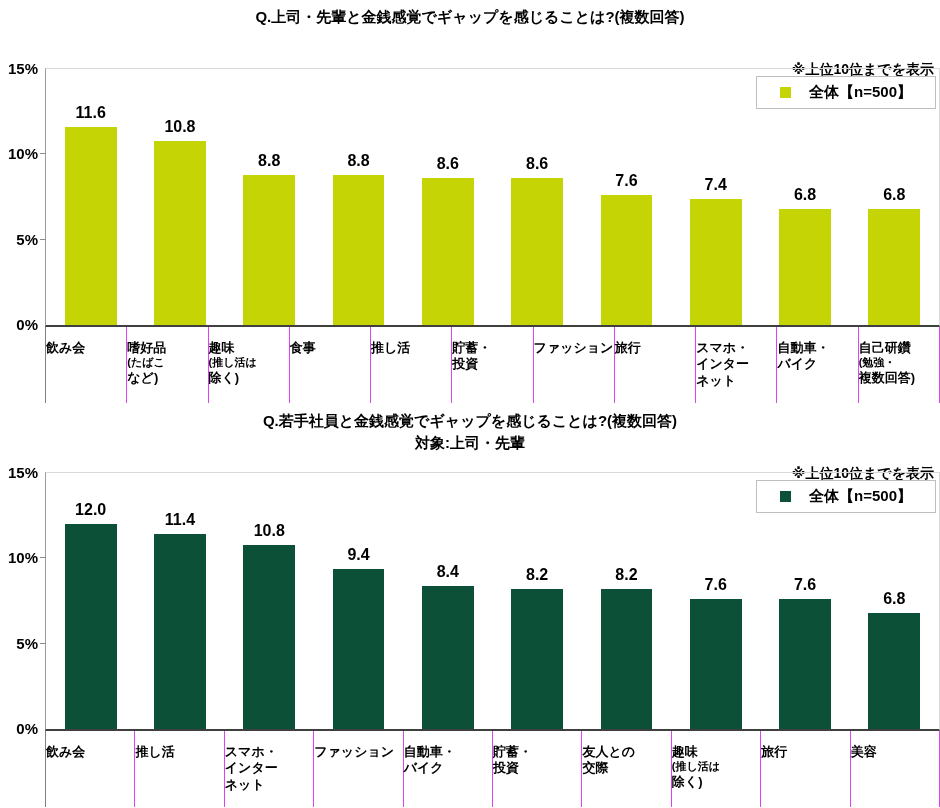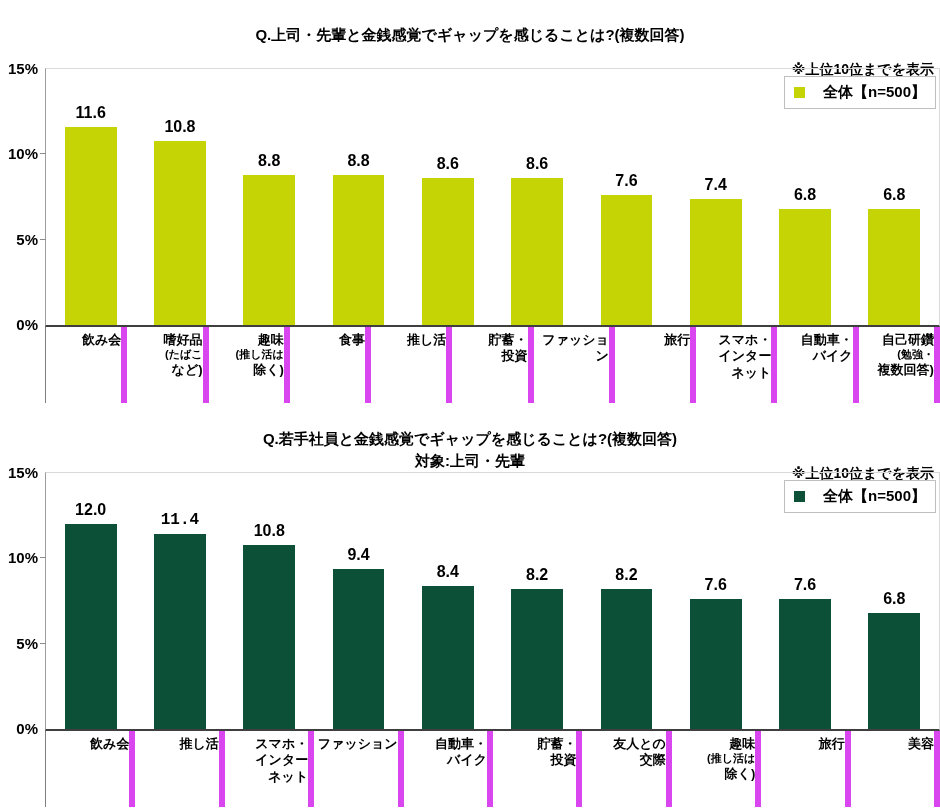--- a/index.html
+++ b/index.html
@@ -3,21 +3,21 @@
 <meta charset="utf-8">
 <style>
   html,body{margin:0;padding:0;background:#fff;}
   body{
     width:940px;height:808px;overflow:hidden;
     font-family:"Liberation Sans","DejaVu Sans",sans-serif;
     font-weight:bold;color:#000;
   }
   .chart-section{height:404px;position:relative;}
   .chart-header{position:relative;height:62px;padding-top:6px;}
-  .chart-title{text-align:center;font-size:15px;line-height:1.45;margin-top:18px;}
+  .chart-title{text-align:center;font-size:15px;line-height:1.45;}
   .chart-subtitle{text-align:center;font-size:15px;line-height:1.45;}
   .chart-note{position:absolute;right:6px;top:33px;font-size:14px;margin-top:28px;}
   .chart-body{display:flex;}
   .y-axis{width:45px;position:relative;height:256px;flex:0 0 45px;}
   .y-tick-label{position:absolute;right:7px;font-size:15px;}
   .plot-wrap{flex:1;min-width:0;}
   .plot-area{
     height:256px;position:relative;
     border-left:1px solid #9c9c9c;
     border-top:1px solid #d9d9d9;
@@ -26,28 +26,28 @@
     box-sizing:content-box;
   }
   .y-tick-mark{position:absolute;left:-6px;width:6px;height:1px;background:#8c8c8c;}
   .bars{position:absolute;left:0;right:0;top:0;bottom:0;display:flex;}
   .bar-cell{flex:1;position:relative;display:flex;align-items:flex-end;justify-content:center;height:100%;}
   .bar{width:58%;}
   .bar-value-label{position:absolute;left:0;width:100%;text-align:center;font-size:16px;white-space:nowrap;}
   .legend{
     position:absolute;top:7px;right:3px;z-index:2;
     background:#fff;border:1px solid #bfbfbf;
-    padding:6px 9px;display:flex;align-items:center;gap:18px;
+    padding:6px 23px;display:flex;align-items:center;gap:18px;
     font-size:15px;white-space:nowrap;
   }
   .legend-swatch{width:11px;height:11px;display:inline-block;}
   .category-labels{display:flex;border-left:1px solid #7f7f7f;height:76px;}
   .cat-cell{
-    flex:1;min-width:0;border-right:6px solid #d946ef;
-    padding-top:5px;text-align:right;line-height:1.25;
+    flex:1;min-width:0;border-right:1px solid #d946ef;
+    padding-top:13px;text-align:left;line-height:1.25;
   }
   .cat-line{font-size:13px;}
   .cat-line.small{font-size:11px;}
 </style>
 </head>
 <body>
 
 <section class="chart-section">
   <header class="chart-header">
     <div class="chart-title">Q.上司・先輩と金銭感覚でギャップを感じることは?(複数回答)</div>
@@ -178,21 +178,21 @@
         <div class="legend">
           <span class="legend-swatch" style="background: rgb(11, 80, 55);"></span>
           <span class="legend-label">全体【n=500】</span>
         </div>
         <div class="bars">
             <div class="bar-cell">
               <div class="bar-value-label" style="bottom: calc(80% + 5px);">12.0</div>
               <div class="bar" style="height: 80%; background: rgb(11, 80, 55);"></div>
             </div>
             <div class="bar-cell">
-              <div class="bar-value-label" style="bottom: calc(76% + 5px); font-family: Liberation Mono, monospace;">11.4</div>
+              <div class="bar-value-label" style="bottom: calc(76% + 5px);">11.4</div>
               <div class="bar" style="height: 76%; background: rgb(11, 80, 55);"></div>
             </div>
             <div class="bar-cell">
               <div class="bar-value-label" style="bottom: calc(72% + 5px);">10.8</div>
               <div class="bar" style="height: 72%; background: rgb(11, 80, 55);"></div>
             </div>
             <div class="bar-cell">
               <div class="bar-value-label" style="bottom: calc(62.6667% + 5px);">9.4</div>
               <div class="bar" style="height: 62.6667%; background: rgb(11, 80, 55);"></div>
             </div>

